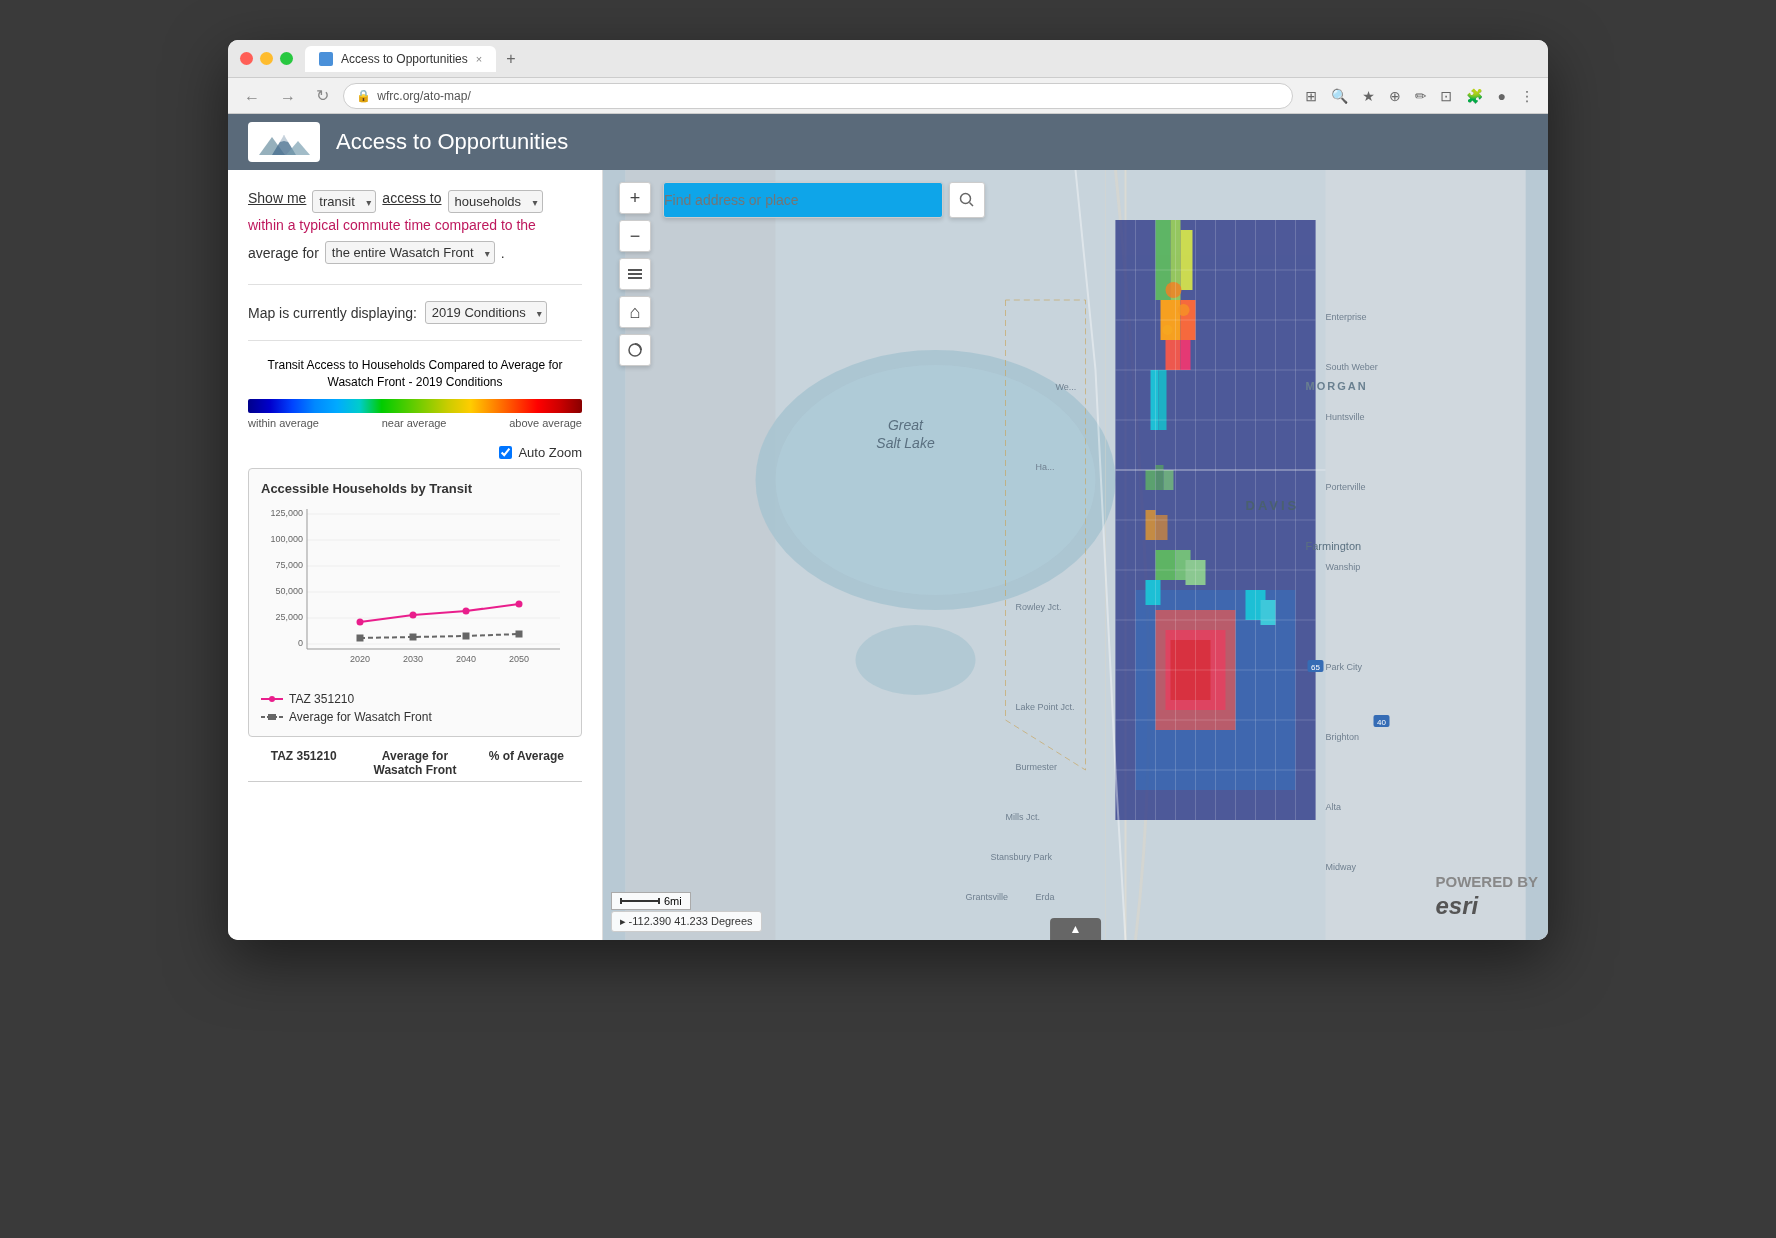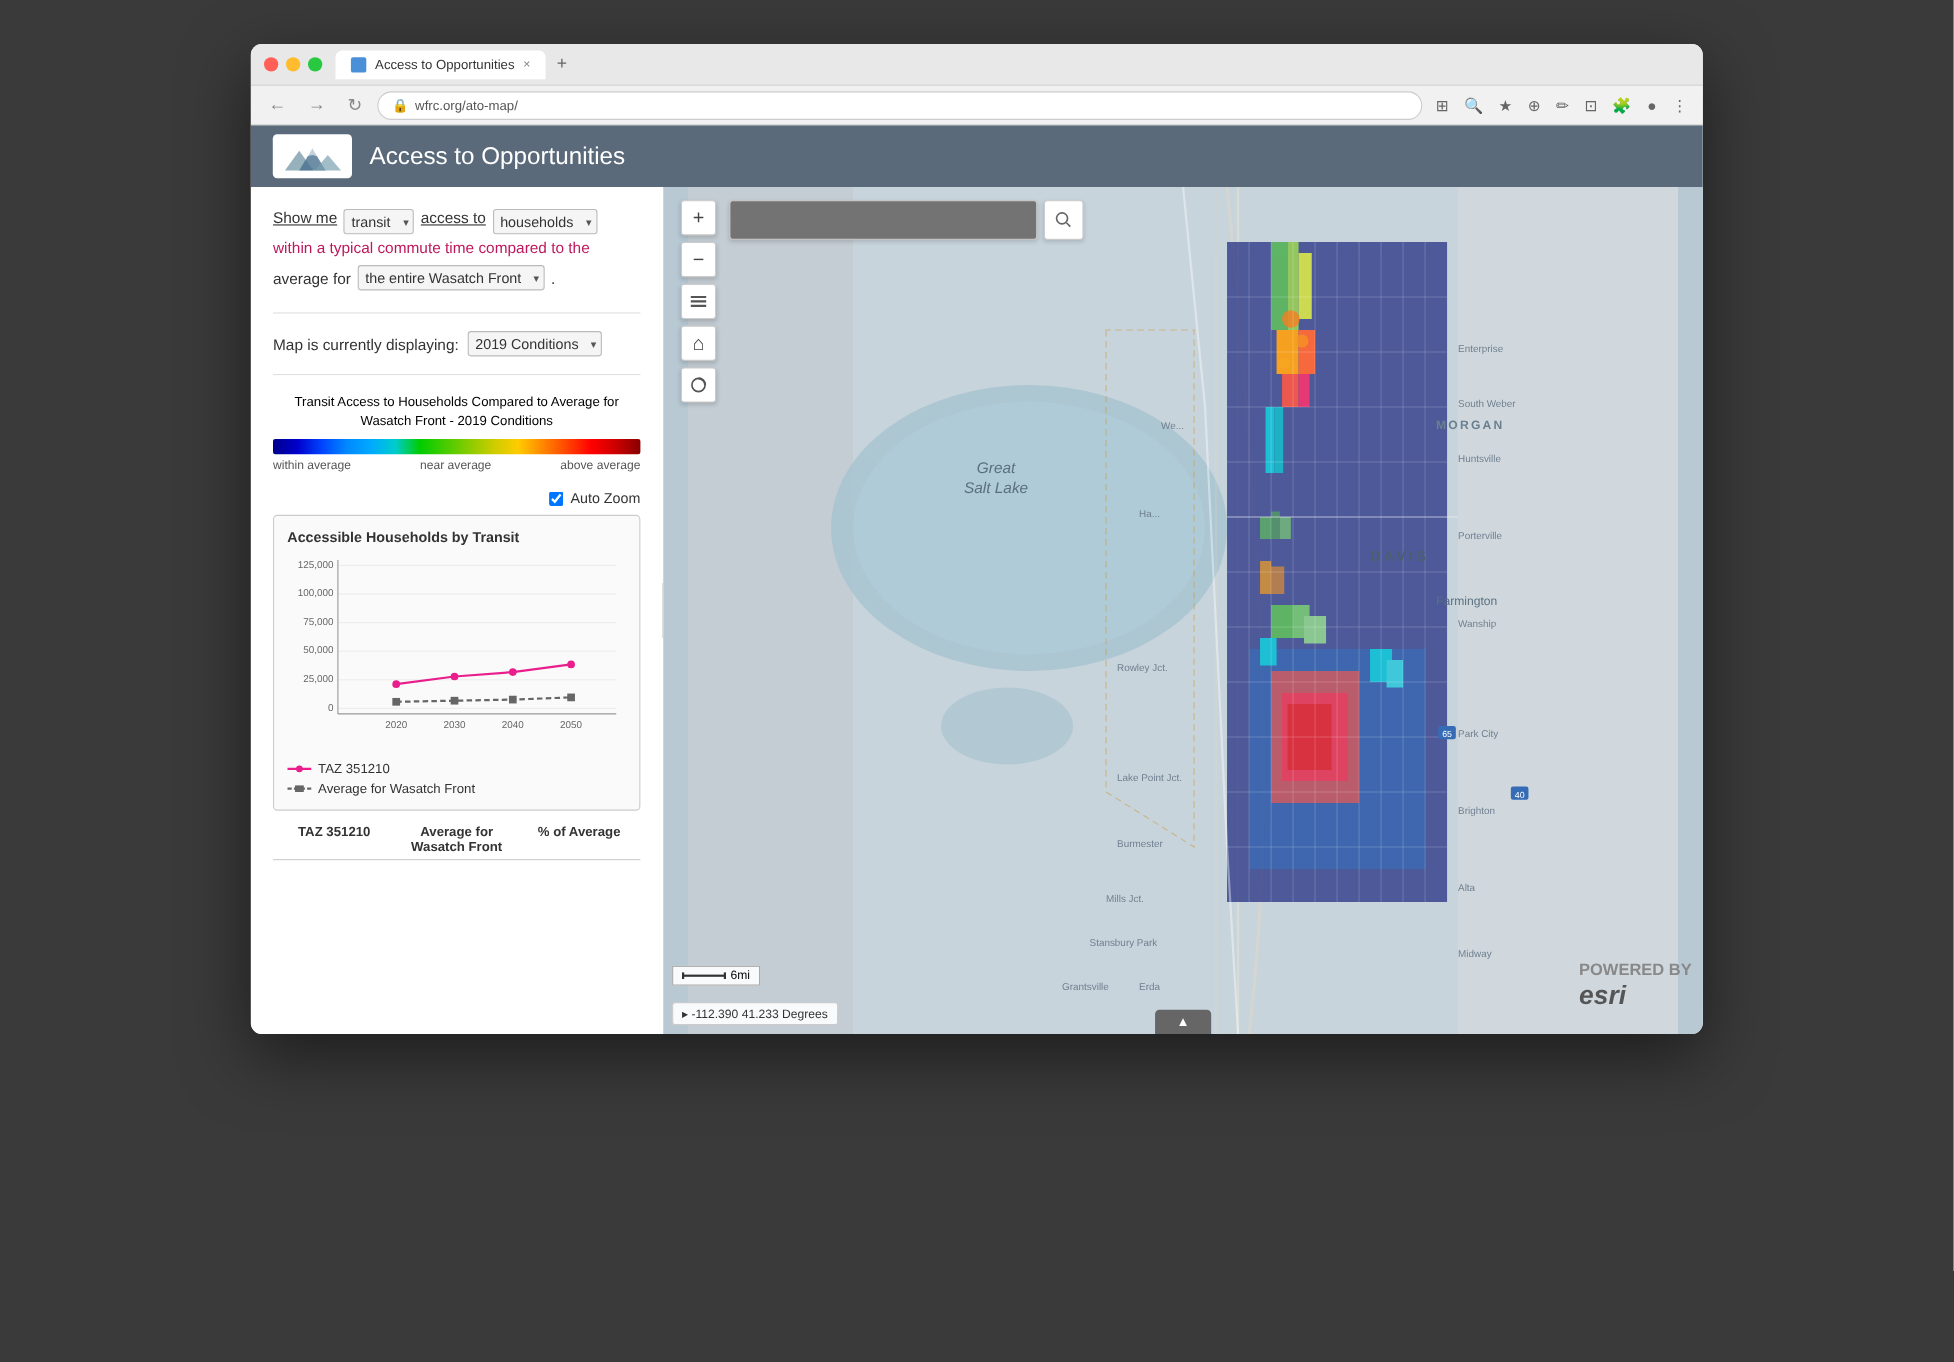--- a/index.html
+++ b/index.html
@@ -196,21 +196,21 @@
     }
     .legend-labels {
       display: flex;
       justify-content: space-between;
       font-size: 11px;
       color: #555;
     }
 
     .auto-zoom-row {
       display: flex;
-      align-items: flex-end;
+      align-items: center;
       gap: 6px;
       justify-content: flex-end;
       font-size: 13px;
       color: #333;
       margin-bottom: 8px;
     }
     .auto-zoom-row input { cursor: pointer; }
 
     .chart-section {
       border: 1px solid #ccc;
@@ -299,21 +299,21 @@
       gap: 6px;
       z-index: 10;
     }
     .map-search-input {
       width: 280px;
       height: 36px;
       border: 1px solid #ccc;
       border-radius: 3px;
       padding: 0 0;
       font-size: 14px;
-      background: #737373;
+      background: #0ea5e9;
       box-shadow: 0 2px 4px rgba(0,0,0,0.15);
     }
     .map-search-btn {
       width: 36px;
       height: 36px;
       background: #fff;
       border: 1px solid #ccc;
       border-radius: 3px;
       cursor: pointer;
       display: flex;
@@ -726,21 +726,21 @@
         </button>
         <button class="map-btn">⌂</button>
         <button class="map-btn" style="font-size:14px;">
           <svg width="16" height="16" viewBox="0 0 16 16">
             <circle cx="8" cy="8" r="6" fill="none" stroke="#555" stroke-width="1.5"></circle>
             <path d="M8 2 A6 6 0 0 1 14 8" fill="none" stroke="#555" stroke-width="2"></path>
           </svg>
         </button>
       </div>
 
-      <div style="position:absolute; bottom:44px; left:8px; z-index:10;text-align:right;">
+      <div style="position:absolute; bottom:30px; left:8px; z-index:10;text-align:right;">
         <div style="background:rgba(255,255,255,0.9); border:1px solid #aaa; padding:2px 8px; font-size:11px; display:flex; align-items:center; gap:4px;">
           <svg width="40" height="8">
             <rect x="0" y="3" width="40" height="2" fill="#333"></rect>
             <rect x="0" y="1" width="2" height="6" fill="#333"></rect>
             <rect x="38" y="1" width="2" height="6" fill="#333"></rect>
           </svg>
           <span>6mi</span>
         </div>
       </div>
 

